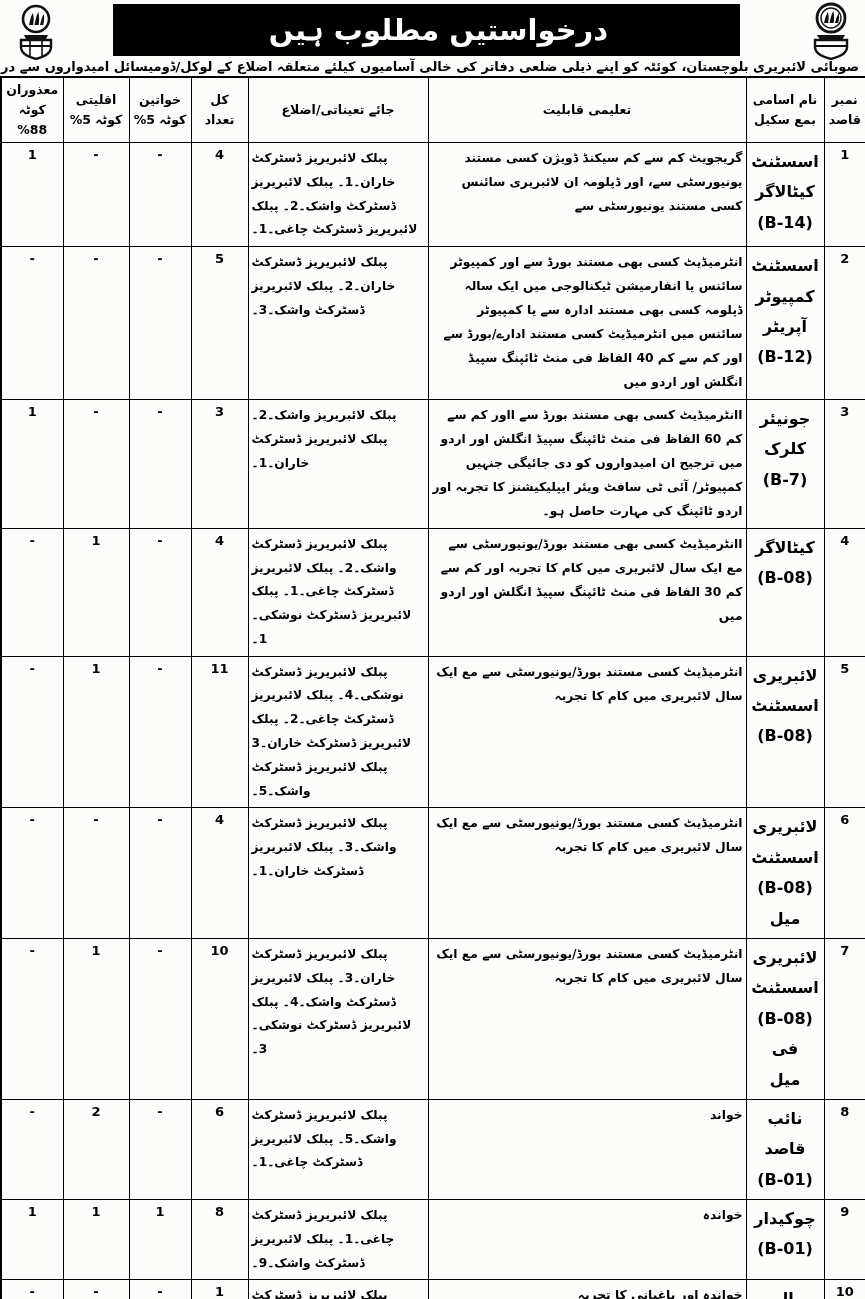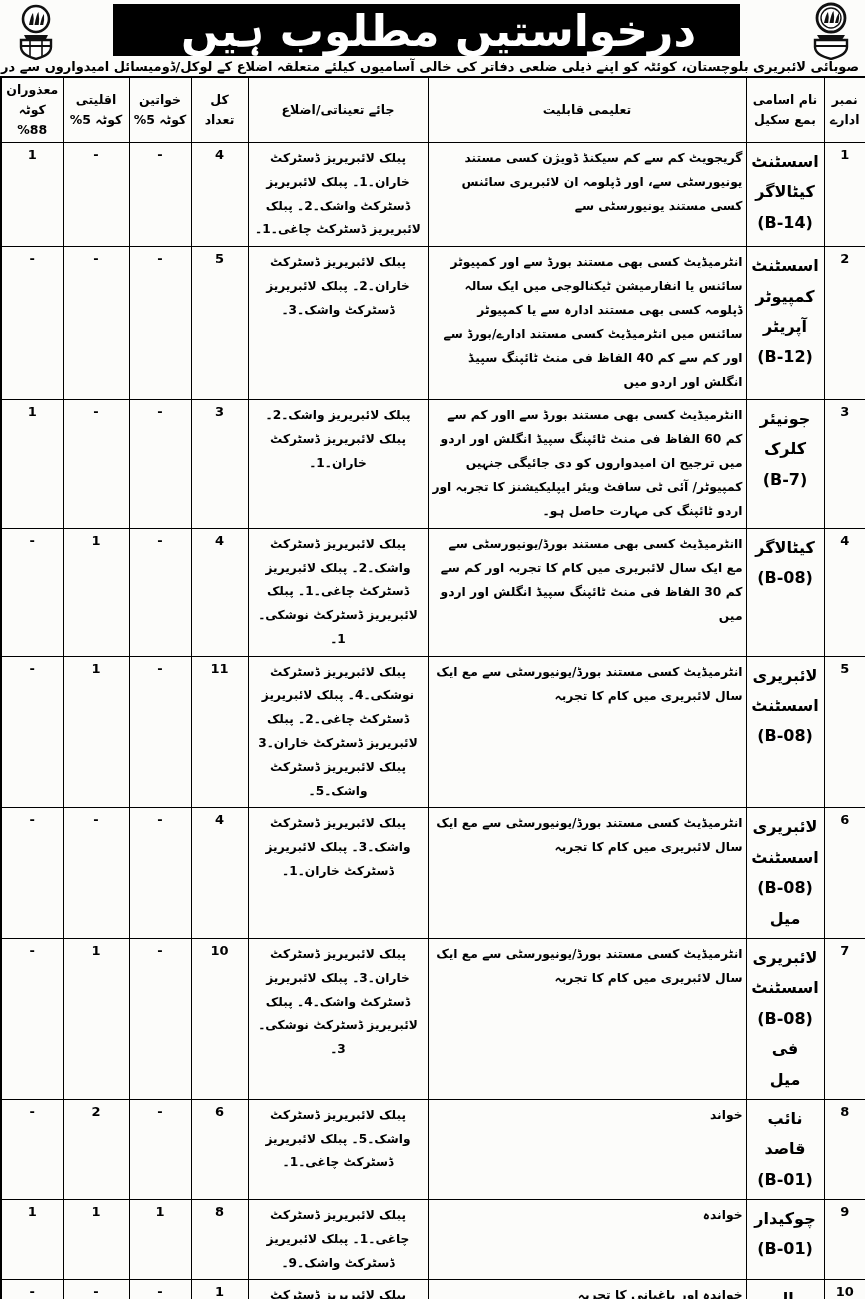--- a/index.html
+++ b/index.html
@@ -9,21 +9,21 @@
     background:#fcfcfa; color:#000;
     font-family:"DejaVu Sans", sans-serif;
     position:relative;
   }
   
   .masthead { position:relative; height:58px; }
   .banner {
     position:absolute; left:113px; top:4px; width:627px; height:52px;
     background:#000; color:#fff;
     display:flex; align-items:center; justify-content:center;
-    font-size:44px; font-weight:bold; direction:rtl;
+    font-size:29px; font-weight:bold; direction:rtl;
     letter-spacing:1px;
     padding-left:24px;
   }
   .emblem { position:absolute; top:4px; }
   .emblem.left  { left:10px; }
   .emblem.right { right:6px; top:2px; }
   .subtitle {
     direction:rtl; text-align:right;
     padding:1px 6px 2px 4px;
     font-size:13px; font-weight:bold; height:18px; line-height:16px;
@@ -41,21 +41,21 @@
     vertical-align:top;
     overflow:hidden;
   }
   table.jobs th {
     font-size:12.5px; text-align:center; vertical-align:middle;
     white-space:pre-line; line-height:1.6; height:55px; padding:2px;
   }
   td.c-serial { font-size:13px; text-align:center; padding-top:9px; }
   td.c-post   { font-size:16px; text-align:center; white-space:pre-line; line-height:1.9; padding-top:8px; }
   td.c-qual   { font-size:12.3px; line-height:1.95; padding:8px 6px; }
-  td.c-post1  { font-size:12.2px; text-align:center; line-height:1.95; padding:6px 4px; }
+  td.c-post1  { font-size:12.2px; text-align:left; line-height:1.95; padding:6px 4px; }
   td.c-num    { font-size:13px; text-align:center; padding-top:9px; }
   .icon { display:inline-flex; align-items:center; justify-content:center; }
 </style>
 </head>
 <body>
 
 <div class="masthead">
   <span class="emblem left icon">
     <svg width="52" height="56" viewBox="0 0 52 56">
       <circle cx="26" cy="15" r="13" fill="#fff" stroke="#111" stroke-width="2.6"></circle>
@@ -93,21 +93,21 @@
       <col style="width:78px">
       <col style="width:318px">
       <col style="width:180px">
     <col style="width:57px">
       <col style="width:62px">
       <col style="width:66px">
       <col style="width:62px">
   </colgroup>
   <tbody>
       <tr>
-    <th>نمبر ادارے</th>
+    <th>نمبر قاصد</th>
     <th>نام اسامی بمع سکیل</th>
     <th>تعلیمی قابلیت</th>
     <th>جائے تعیناتی/اضلاع</th>
     <th>کل تعداد</th>
     <th>خواتین
 کوٹہ 5%</th>
     <th>اقلیتی
 کوٹہ 5%</th>
     <th>معذوران
 کوٹہ 88%</th>

